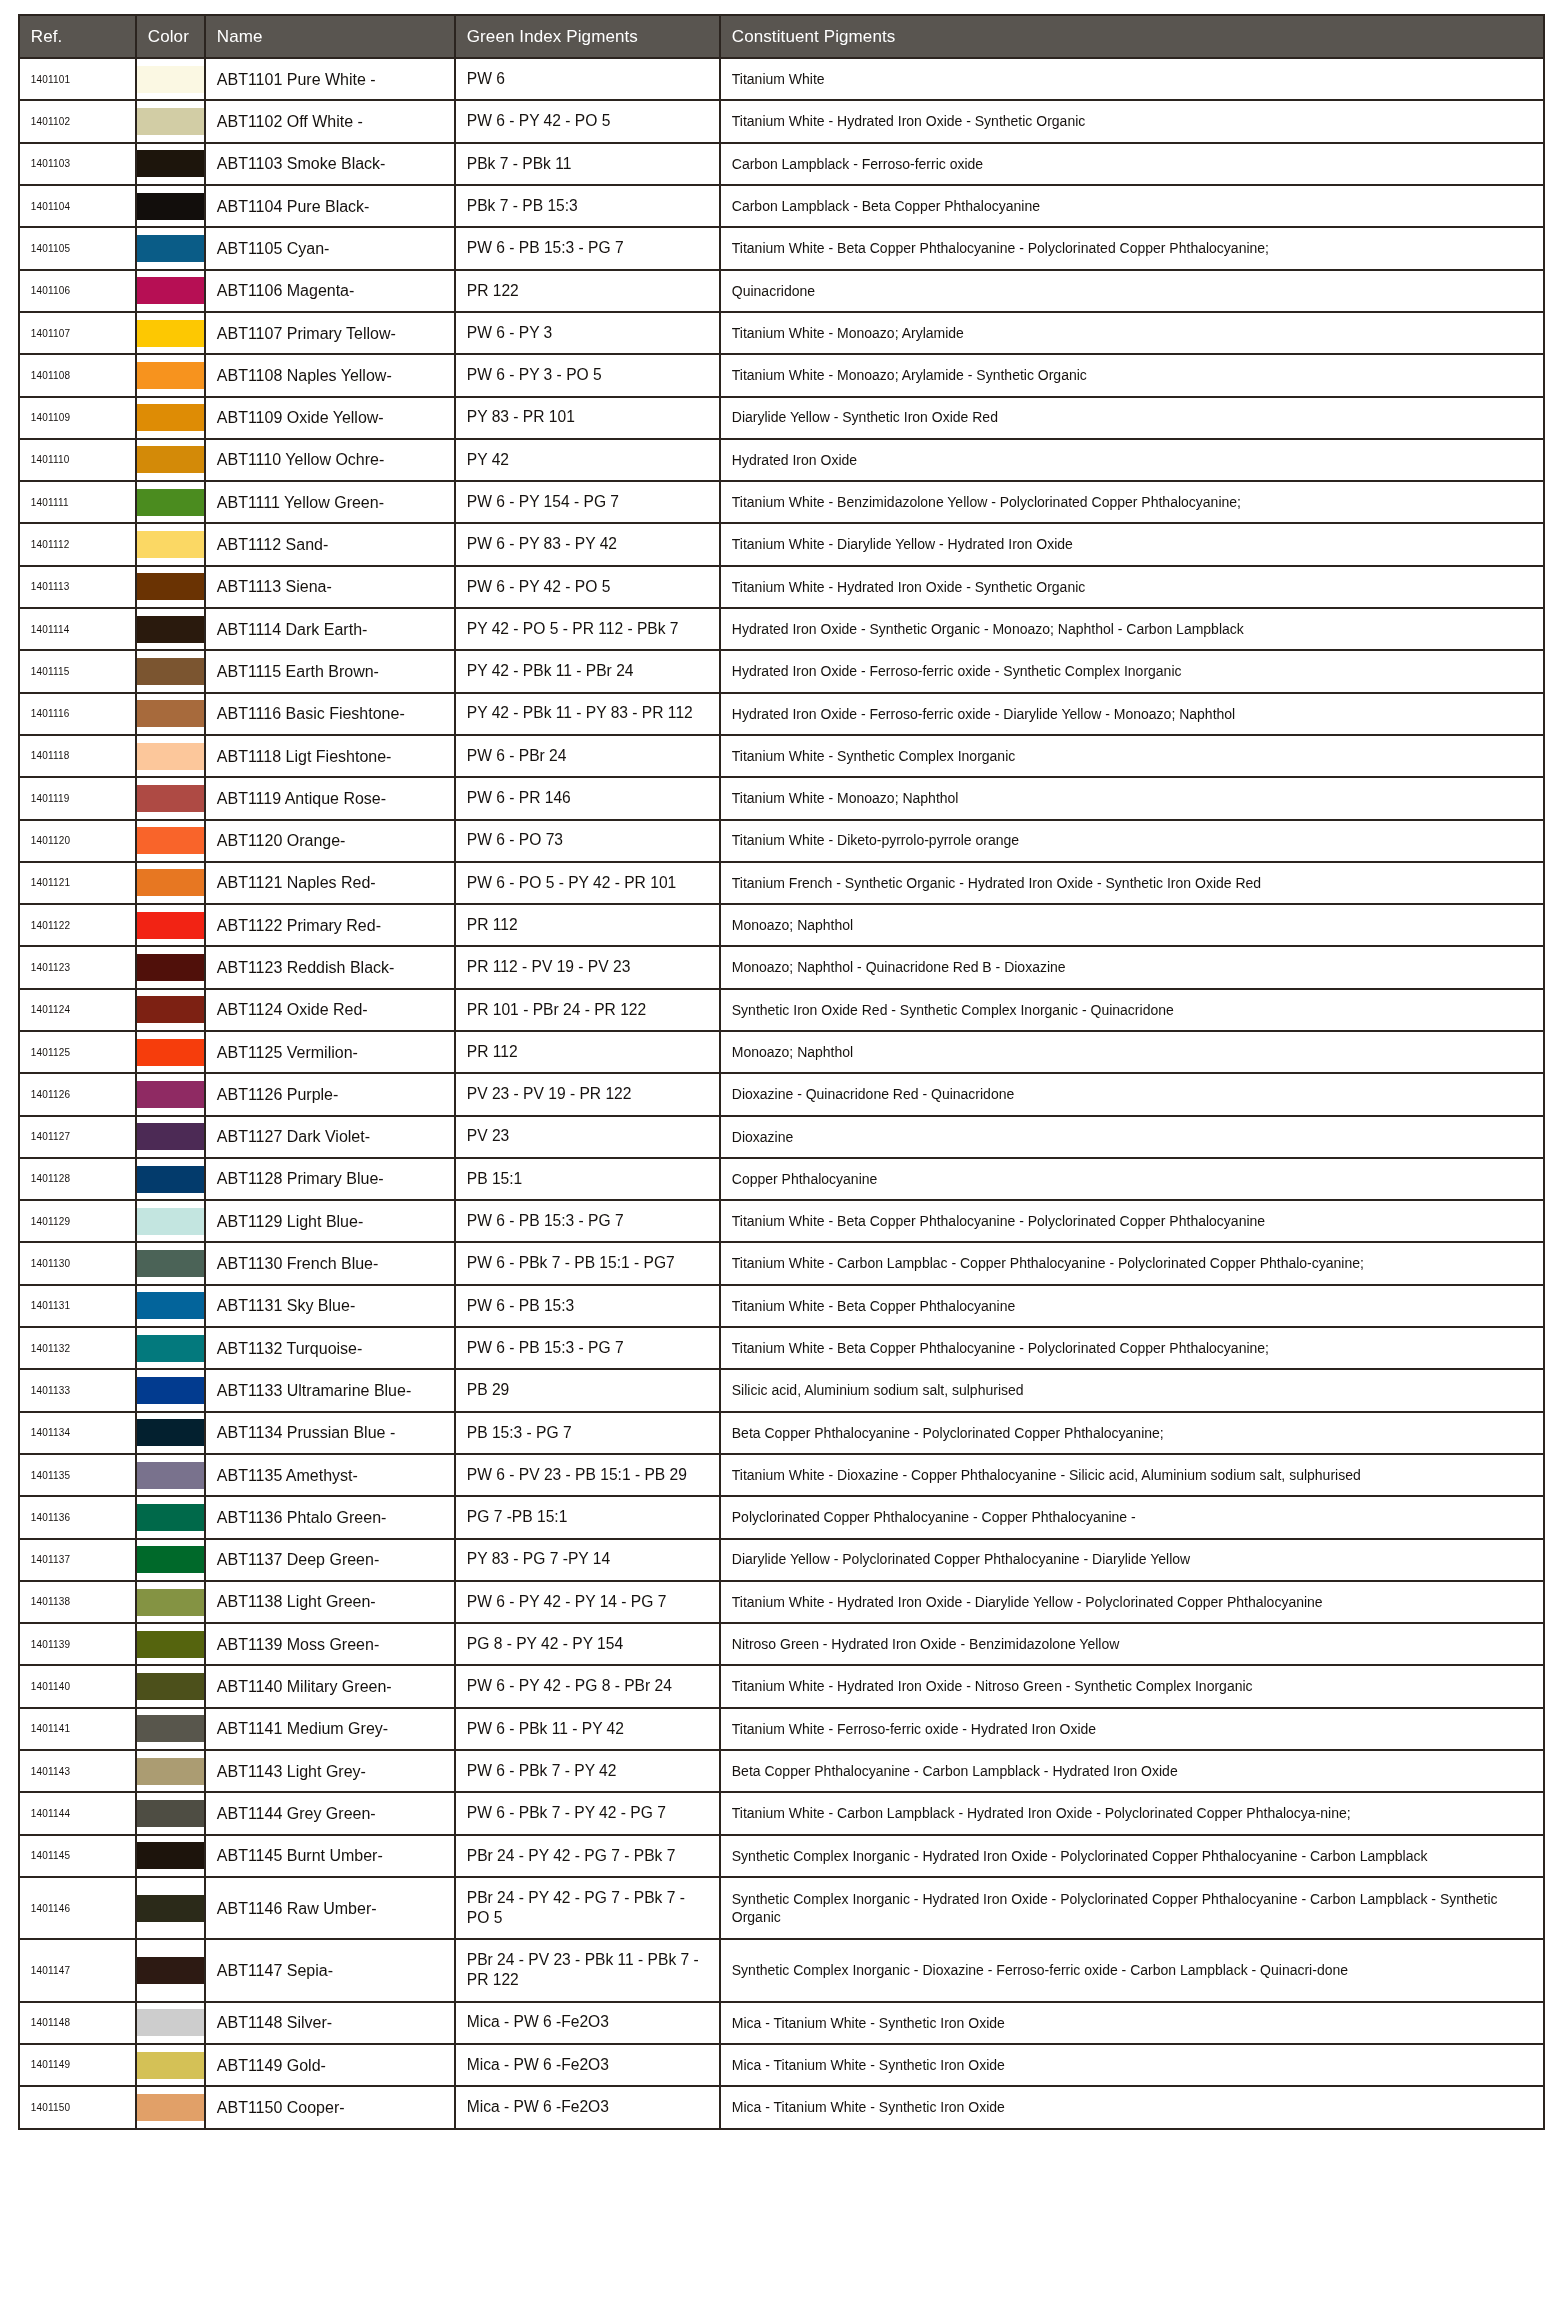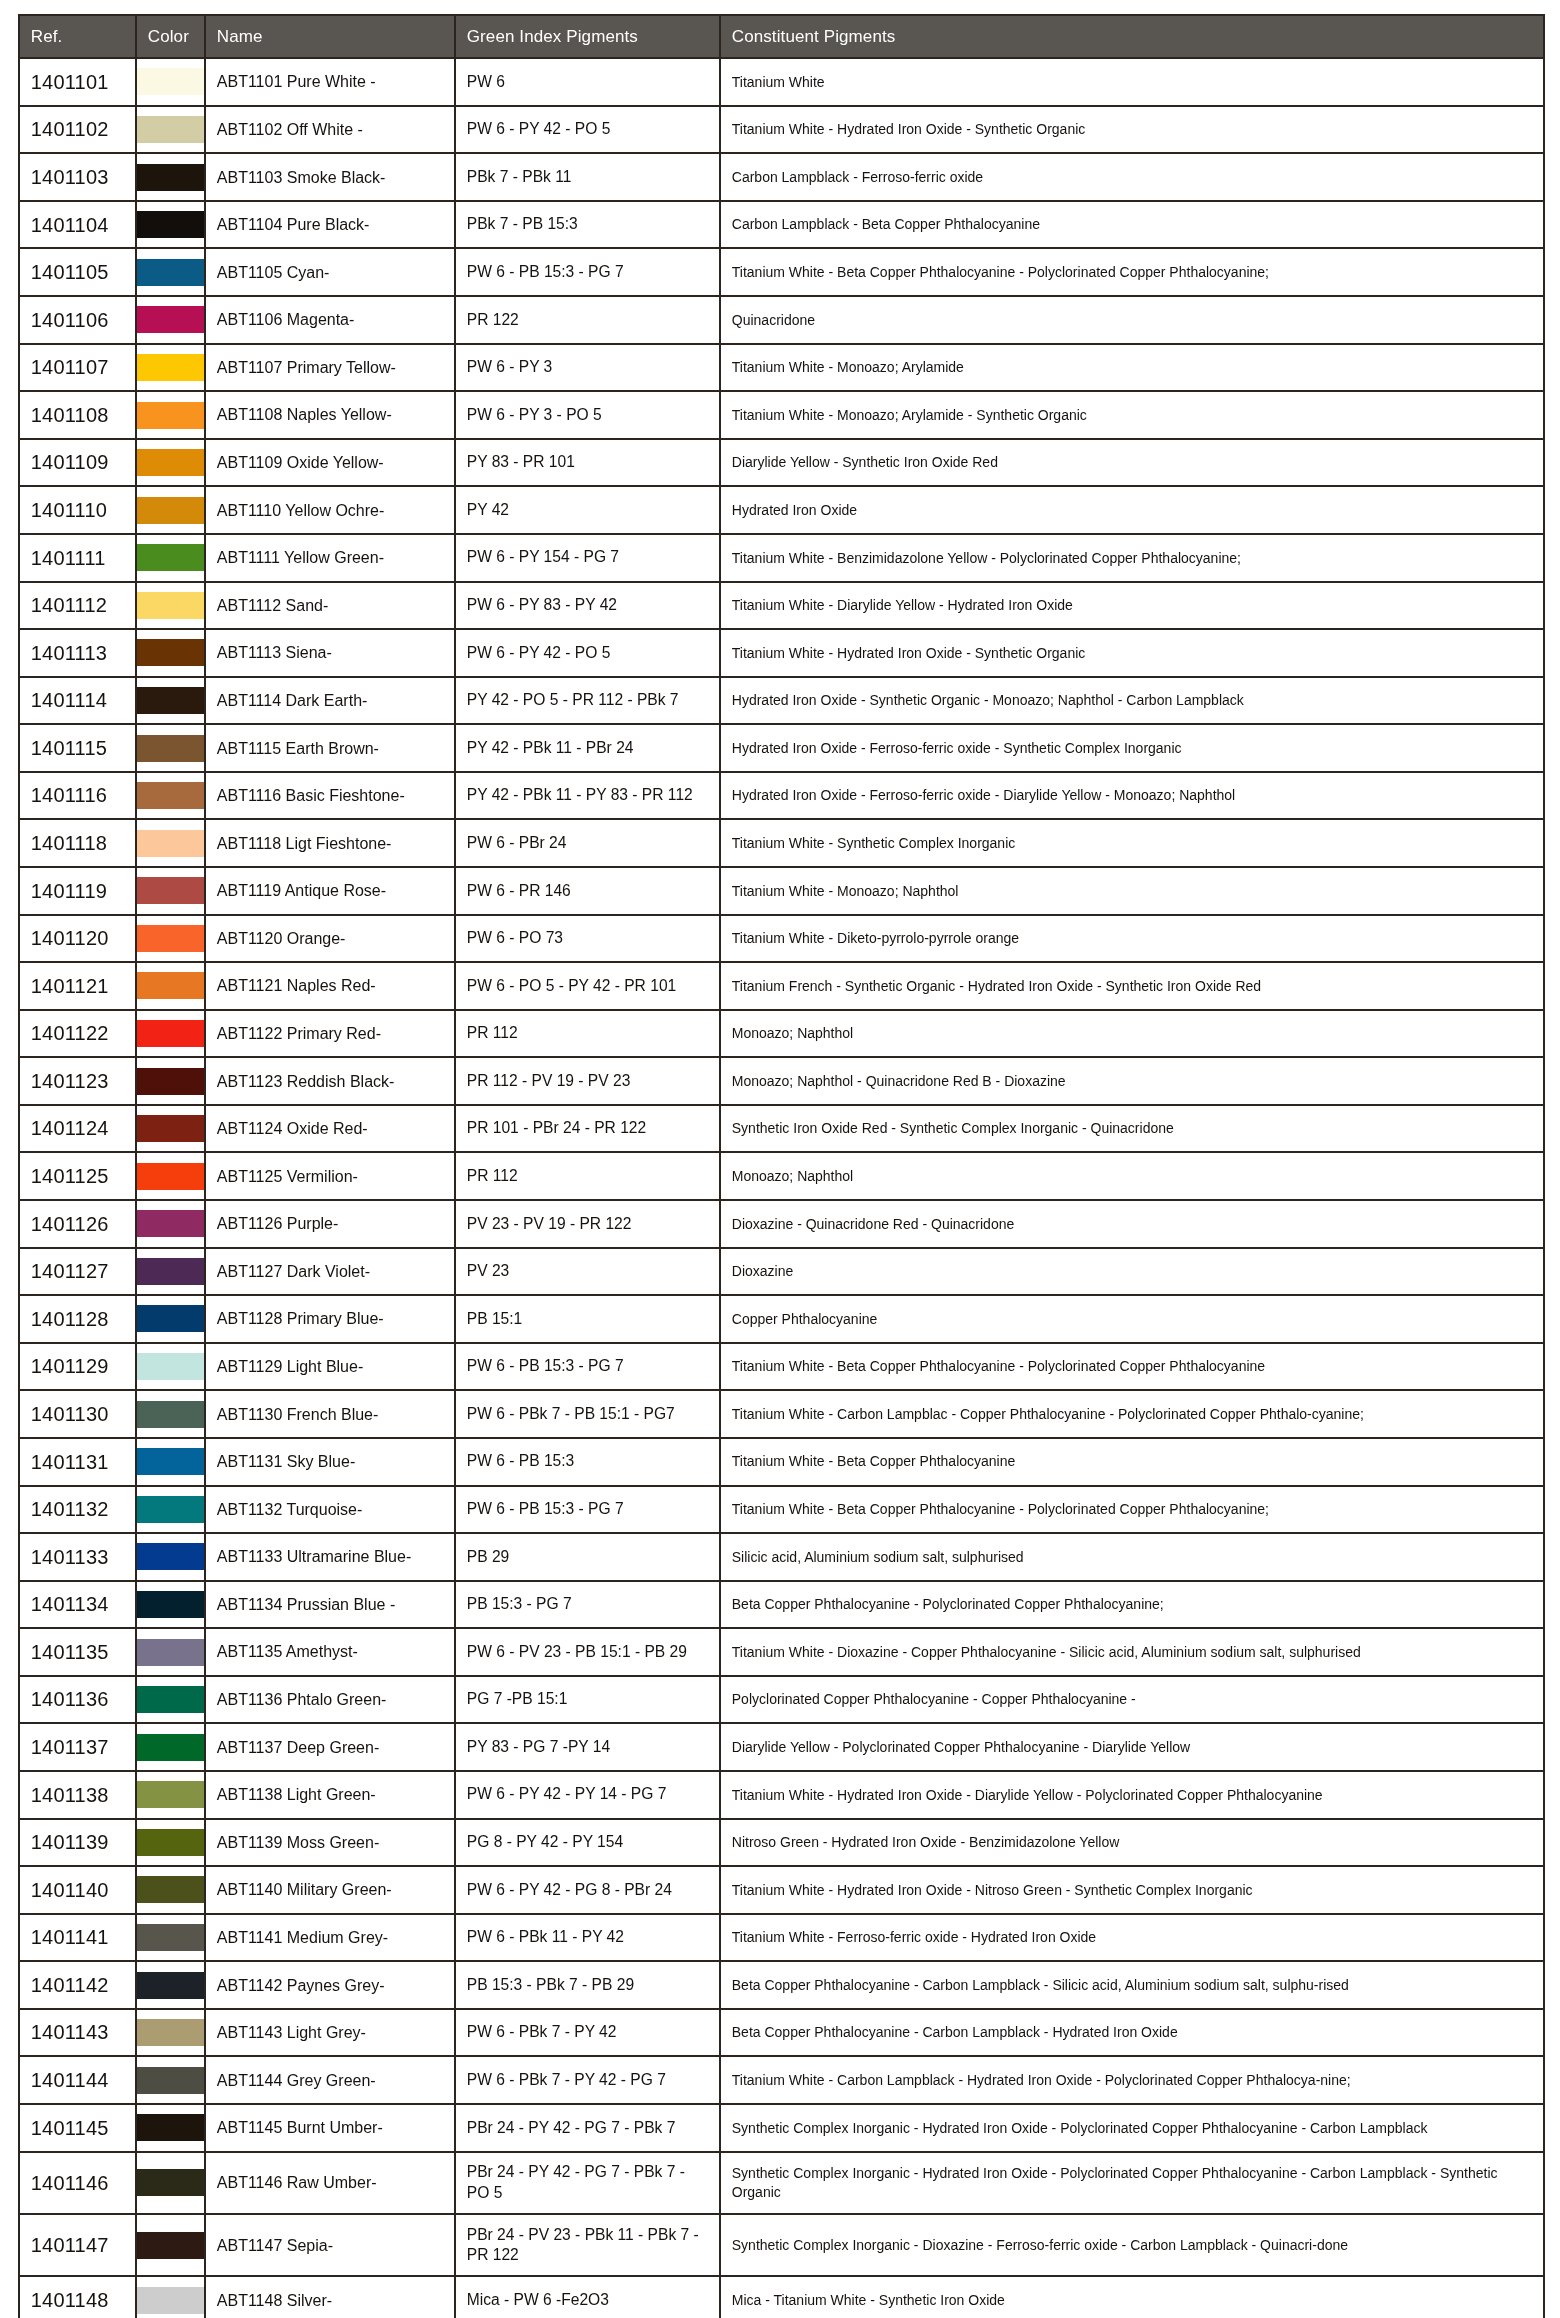--- a/index.html
+++ b/index.html
@@ -44,21 +44,21 @@
     border: 2.4px solid #2b241f;
     font-size: 16px;
     color: #16120f;
     padding: 9.6px 11.2px 9.6px 11.2px;
     vertical-align: middle;
     background: #ffffff;
     line-height: 1.32;
     word-wrap: break-word;
   }
   tbody td.ref-cell {
-    font-size: 20px;
+    font-size: 10px;
     letter-spacing: 0.2px;
   }
   tbody td.color-cell {
     padding: 0;
     border-left: 2.4px solid #2b241f;
     border-right: 2.4px solid #2b241f;
   }
   .swatch {
     display: block;
     width: 100%;
@@ -445,29 +445,20 @@
         <tr>
           <td class="ref-cell">1401141</td>
           <td class="color-cell">
             <span class="swatch" style="background: rgb(88, 86, 76);"></span>
           </td>
           <td class="name-cell">ABT1141 Medium Grey-</td>
           <td class="index-cell">PW 6 - PBk 11 - PY 42</td>
           <td class="const-cell">Titanium White - Ferroso-ferric oxide - Hydrated Iron Oxide</td>
         </tr>
         <tr>
-          <td class="ref-cell">1401142</td>
-          <td class="color-cell">
-            <span class="swatch" style="background: rgb(28, 34, 39);"></span>
-          </td>
-          <td class="name-cell">ABT1142 Paynes Grey-</td>
-          <td class="index-cell">PB 15:3 - PBk 7 - PB 29</td>
-          <td class="const-cell">Beta Copper Phthalocyanine  - Carbon Lampblack - Silicic acid, Aluminium sodium salt, sulphu-rised</td>
-        </tr>
-        <tr>
           <td class="ref-cell">1401143</td>
           <td class="color-cell">
             <span class="swatch" style="background: rgb(171, 156, 114);"></span>
           </td>
           <td class="name-cell">ABT1143 Light Grey-</td>
           <td class="index-cell">PW 6 - PBk 7 - PY 42</td>
           <td class="const-cell">Beta Copper Phthalocyanine  - Carbon Lampblack - Hydrated Iron Oxide</td>
         </tr>
         <tr>
           <td class="ref-cell">1401144</td>

